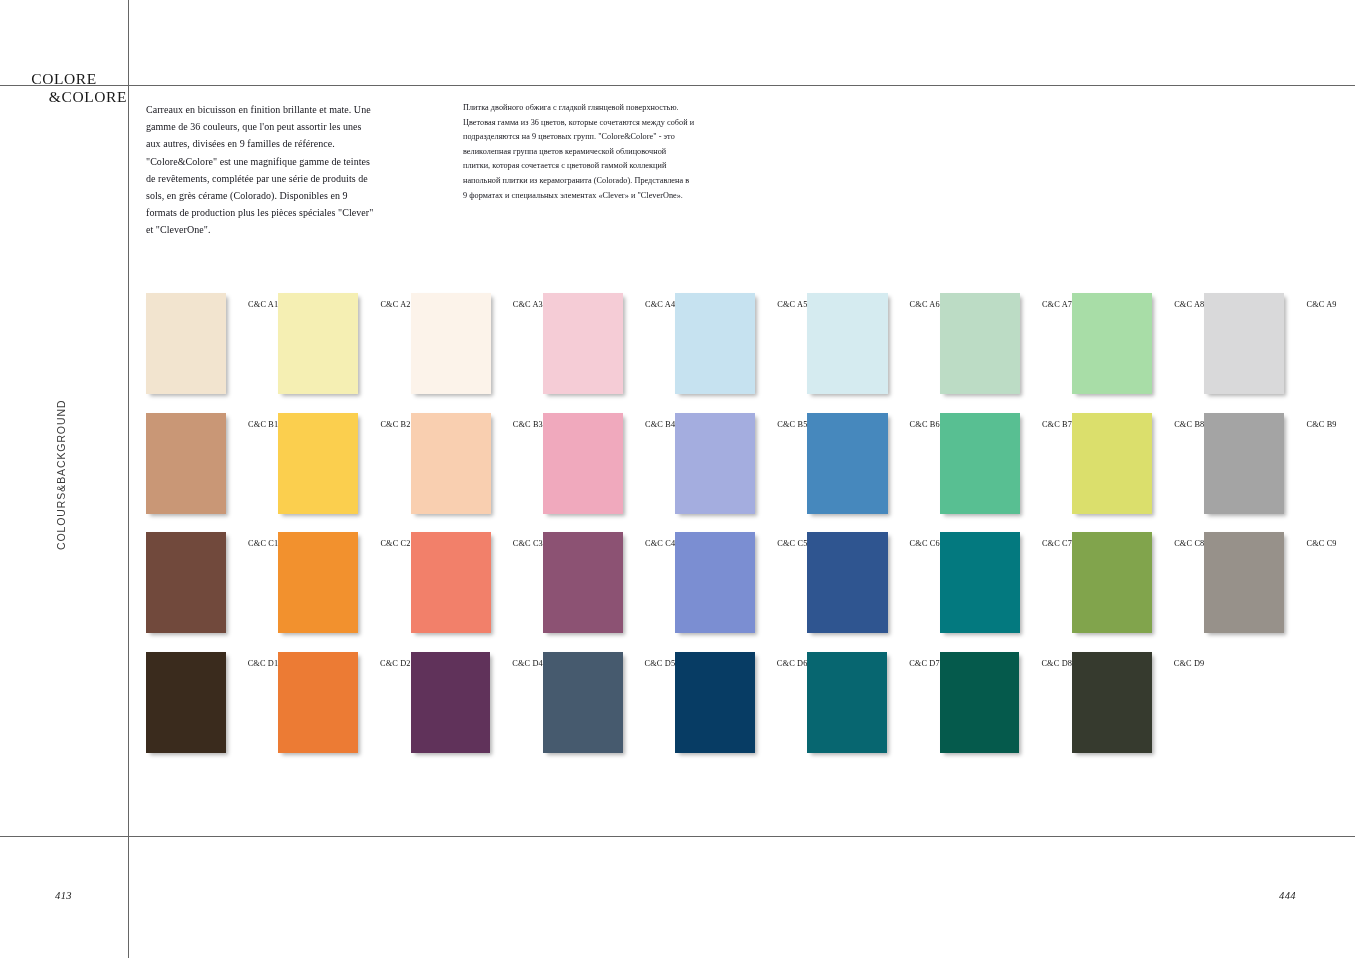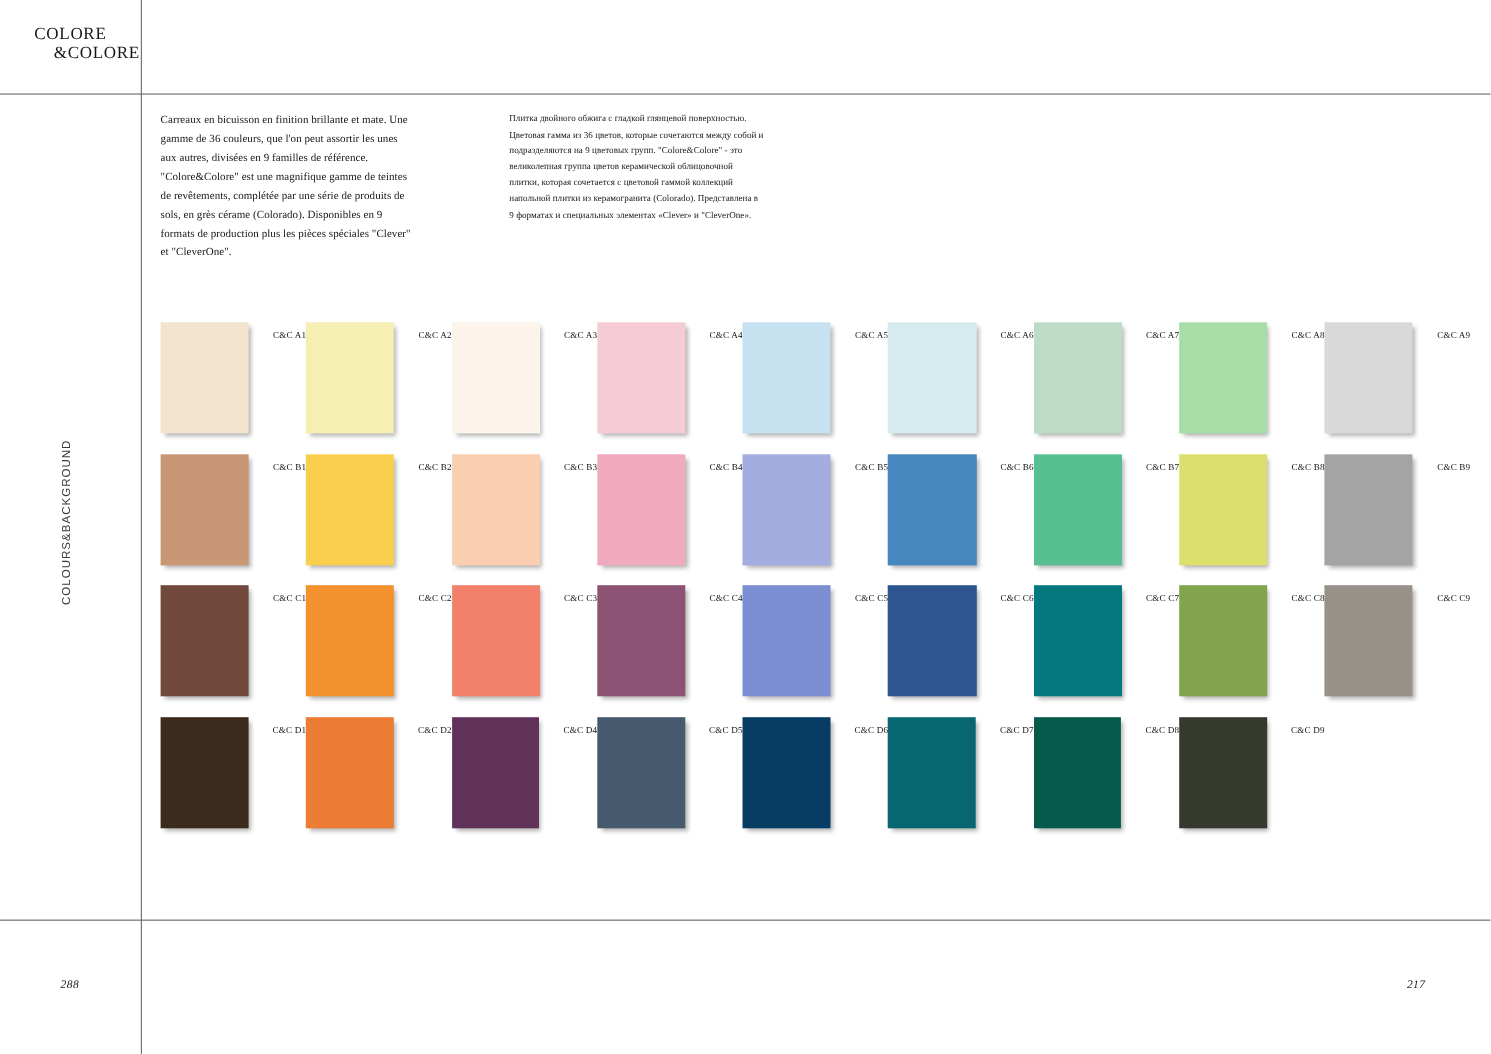--- a/index.html
+++ b/index.html
@@ -41,21 +41,21 @@
     position: absolute;
     left: 0px;
     top: 22px;
     width: 128px;
     text-align: center;
     line-height: 1.18;
     font-size: 15.5px;
     letter-spacing: 0.6px;
     color: #171717;
   }
-  .masthead .line1 { display: block; }
+  .masthead .line1 { display: block; margin-top: 48px; }
   .masthead .line2 { display: block; padding-left: 48px; }
 
   
   .section-label {
     position: absolute;
     left: 55px;
     top: 390px;
     width: 160px;
     transform: rotate(-90deg);
     transform-origin: 0 0;
@@ -303,14 +303,14 @@
         <div class="swatch" style="background: rgb(5, 90, 76);"></div>
         <div class="swatch-label">C&amp;C D8</div>
       </div>
       <div class="cell">
         <div class="swatch" style="background: rgb(54, 58, 46);"></div>
         <div class="swatch-label">C&amp;C D9</div>
       </div>
     </div>
   </div>
 
-<div class="folio left">288</div>
-<div class="folio right">217</div>
+<div class="folio left">413</div>
+<div class="folio right">444</div>
 
 </body></html>

